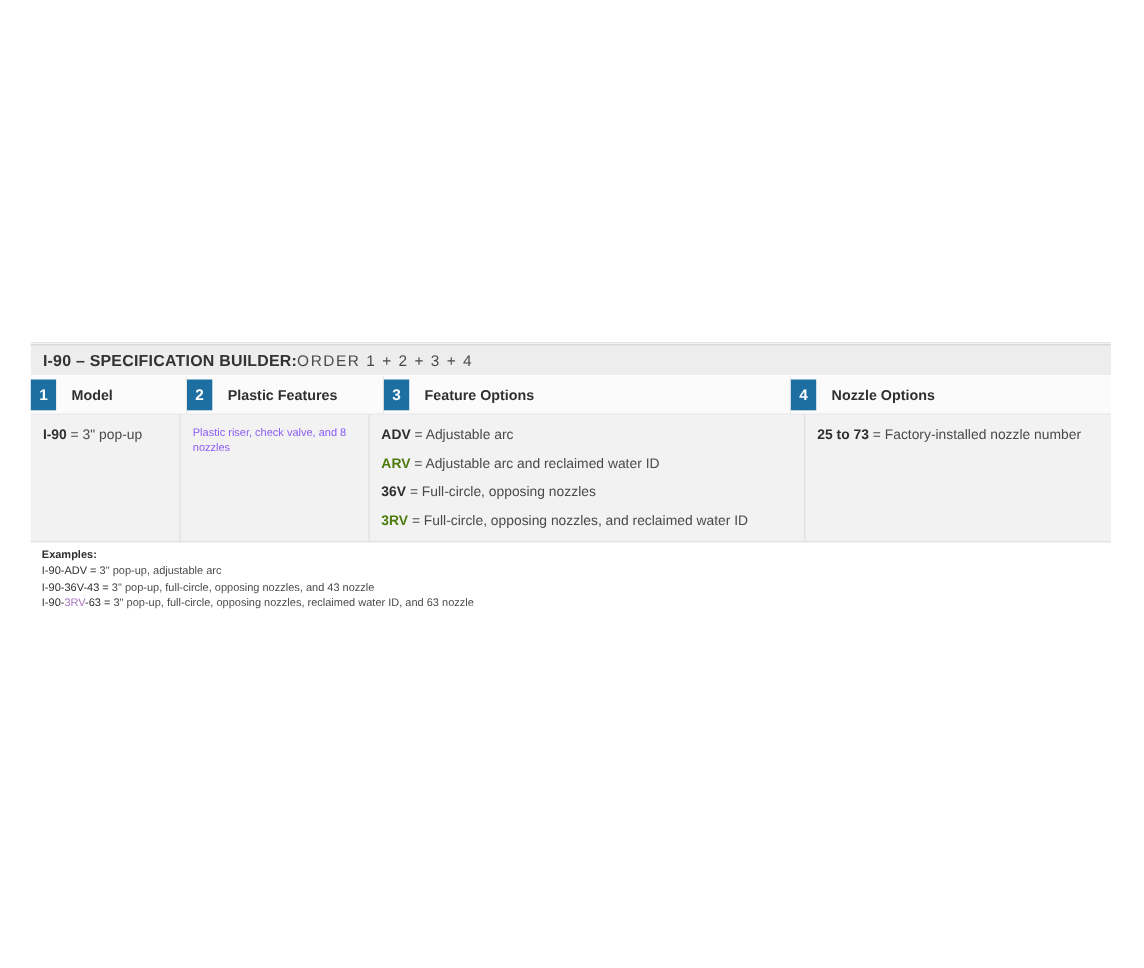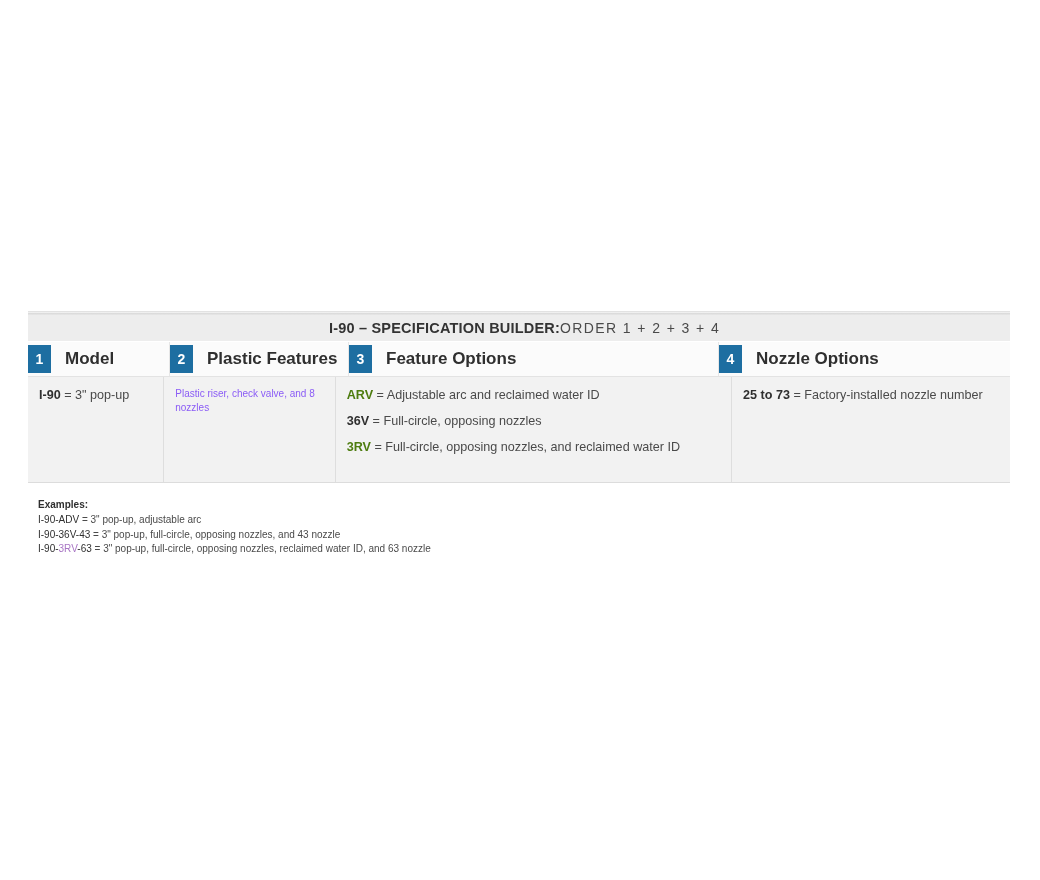--- a/index.html
+++ b/index.html
@@ -28,21 +28,20 @@
   
   .spec-title{
     background:#ededed;
     height:26px;
     line-height:26px;
     padding:0 0 0 11px;
     border-bottom:1px solid #ffffff;
     white-space:nowrap;
     color:#3a3a3a;
     font-size:14.5px;
-    text-align:center;
   }
   .spec-title .t-bold{
     font-weight:bold;
     letter-spacing:.2px;
     color:#333333;
   }
   .spec-title .t-light{
     font-weight:normal;
     letter-spacing:1.4px;
     color:#4a4a4a;
@@ -74,21 +73,21 @@
     font-size:14px;
     font-weight:bold;
     display:flex;
     align-items:center;
     justify-content:center;
     flex:none;
     margin-left:0;
   }
   .col-head.c1 .badge{margin-left:0;}
   .col-head-label{
-    font-size:17px;
+    font-size:13px;
     font-weight:bold;
     color:#2f2f2f;
     padding-left:14px;
     white-space:nowrap;
   }
 
   
   .col-body-row{
     display:flex;
     background:#f2f2f2;
@@ -177,20 +176,23 @@
           <span class="code">I-90</span><span> = 3" pop-up</span>
         </div>
       </div>
 
       <div class="col-body b2">
         <div class="plain-text">Plastic riser, check valve, and 8 nozzles</div>
       </div>
 
       <div class="col-body b3">
         <div class="opt-line">
+          <span class="code">ADV</span><span> = Adjustable arc</span>
+        </div>
+        <div class="opt-line">
           <span class="code purple">ARV</span><span> = Adjustable arc and reclaimed water ID</span>
         </div>
         <div class="opt-line">
           <span class="code">36V</span><span> = Full-circle, opposing nozzles</span>
         </div>
         <div class="opt-line">
           <span class="code purple">3RV</span><span> = Full-circle, opposing nozzles, and reclaimed water ID</span>
         </div>
       </div>
 

